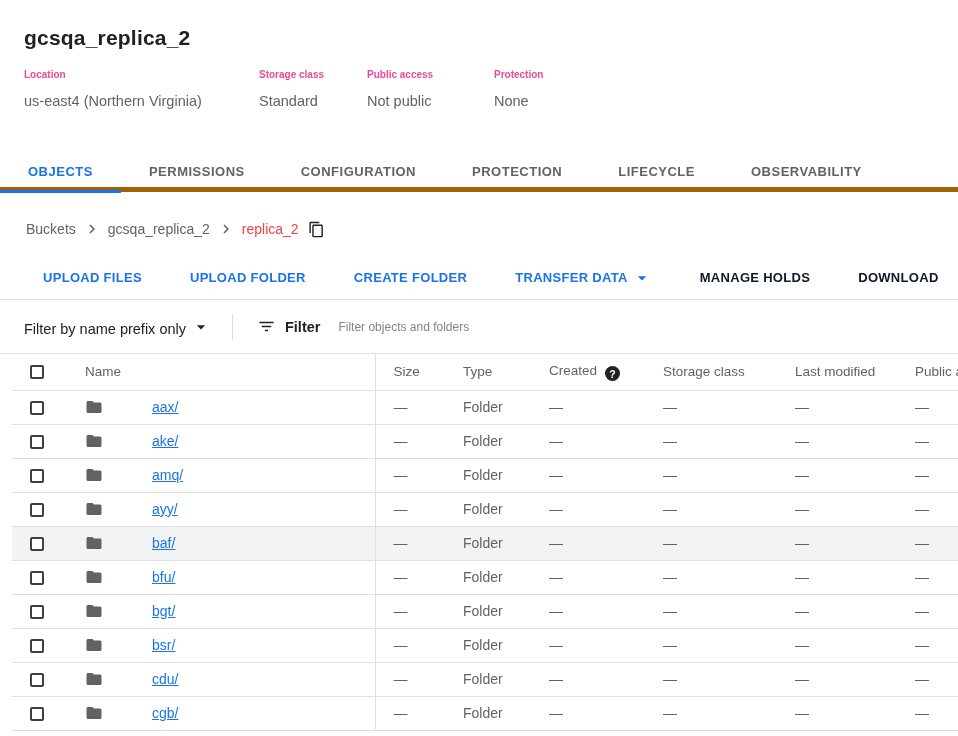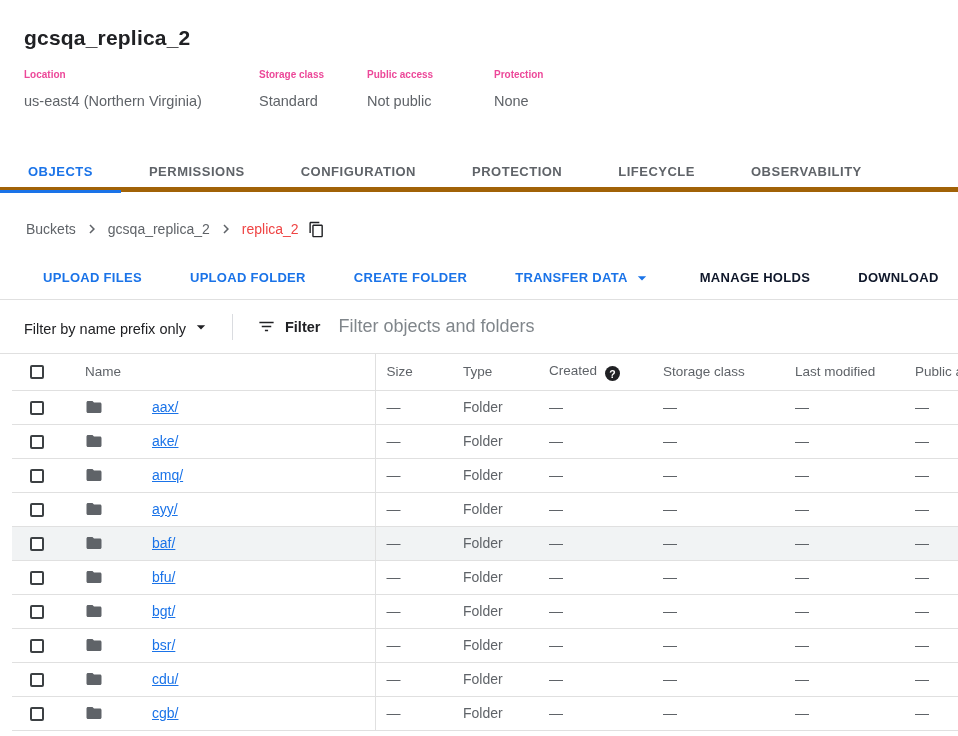--- a/index.html
+++ b/index.html
@@ -45,37 +45,37 @@
 
   
   .filterbar { display:flex; align-items:center; height:54px; border-bottom:1px solid #e0e0e0; padding:0 16px 0 24px; }
   .scope { display:inline-flex; align-items:flex-end; gap:5px; font-size:14.5px; color:#202124; cursor:pointer; }
   .scope svg { fill:#202124; }
   .vdiv { width:1px; height:26px; background:#dadce0; margin:0 24px 0 21px; }
   .filter-icon { display:inline-flex; }
   .filter-icon svg { fill:#202124; }
   .filter-label { margin-left:9px; font-size:14.5px; font-weight:700; color:#202124; }
   .filter-input { border:none; outline:none; background:transparent; flex:1; margin-left:16px;
-                  font-family:inherit; font-size:18px; color:#8b5cf6; }
+                  font-family:inherit; font-size:12px; color:#8b5cf6; }
   .filter-input::placeholder { color:#80868b; }
 
   
   table { width:958px; border-collapse:collapse; table-layout:fixed;margin-left:12px; }
   th { height:36px; padding:0; text-align:left; font-weight:400; font-size:13.5px; color:#5f6368;
        border-bottom:1px solid #e0e0e0; white-space:nowrap; overflow:visible; }
   td { height:34px; padding:0; font-size:14px; color:#5f6368; border-bottom:1px solid #e0e0e0; white-space:nowrap; }
   .cb-cell { padding-left:18px; }
   .cb { display:inline-block; width:14px; height:14px; border:2px solid #3c4043; border-radius:2px;
         vertical-align:middle; cursor:pointer; background:#fff; }
   .c-name { padding-left:18px; }
   .nm { display:flex; align-items:center;gap:36px; }
   .nm svg { fill:#5f6368; margin-right:13px; flex:0 0 auto; }
   .obj-link { color:#1a73e8; text-decoration:underline; cursor:pointer; }
   .div-l { border-left:1px solid #e0e0e0; }
-  .pad18 { padding-left:11px; }
+  .pad18 { padding-left:18px; }
   tr.hovered td { background:#f1f3f4; }
   .help { display:inline-flex; align-items:center; justify-content:center; width:15px; height:15px;
           border-radius:50%; background:#202124; color:#fff; font-size:10.5px; font-weight:700;
           margin-left:8px; vertical-align:-3px; cursor:pointer; }
 </style>
 </head>
 <body>
 
 <div class="hdr">
   <h1>gcsqa_replica_2</h1>

